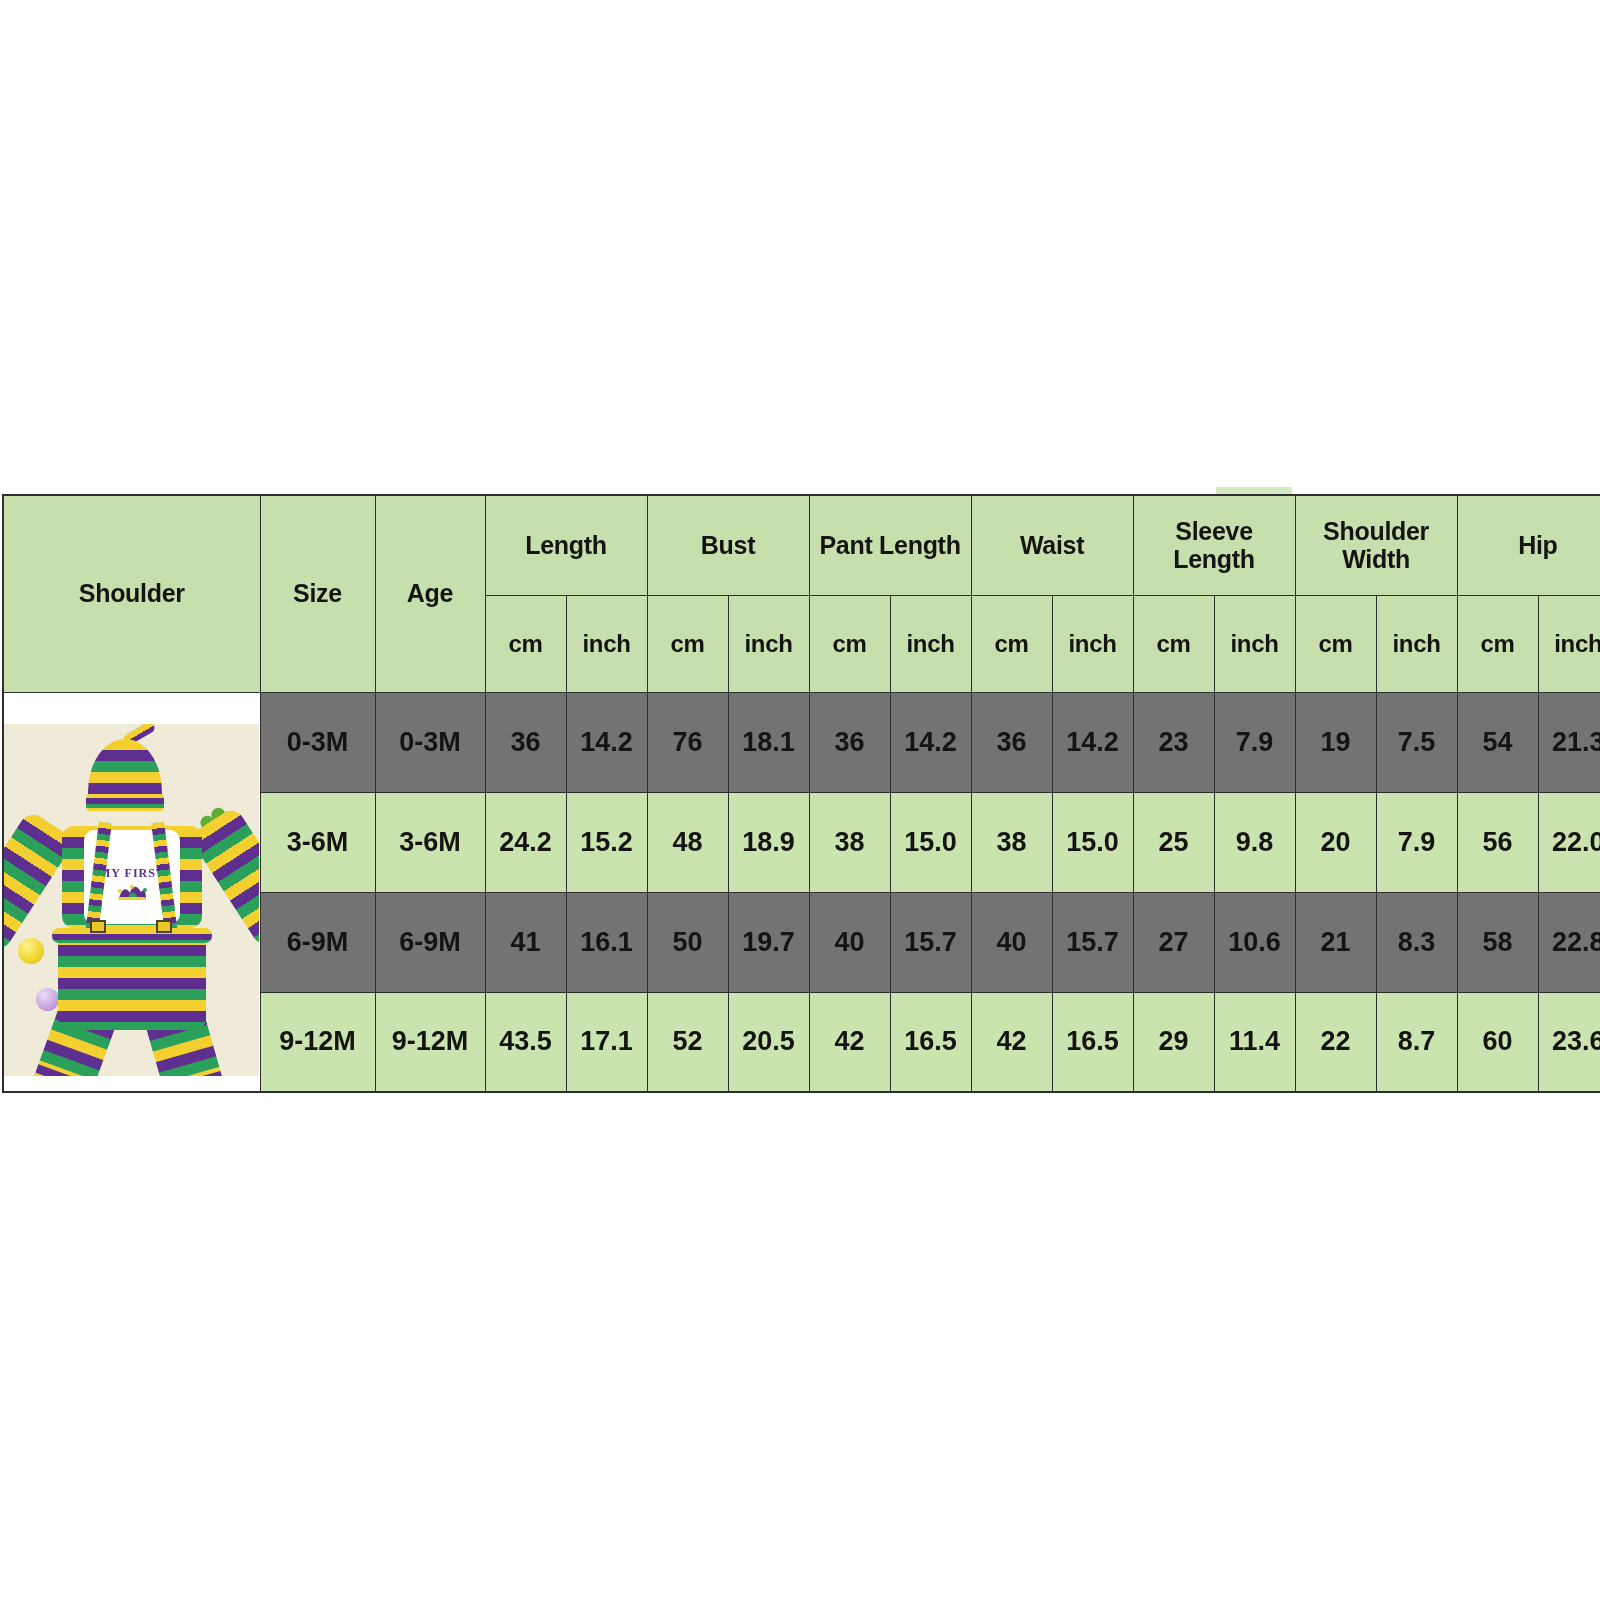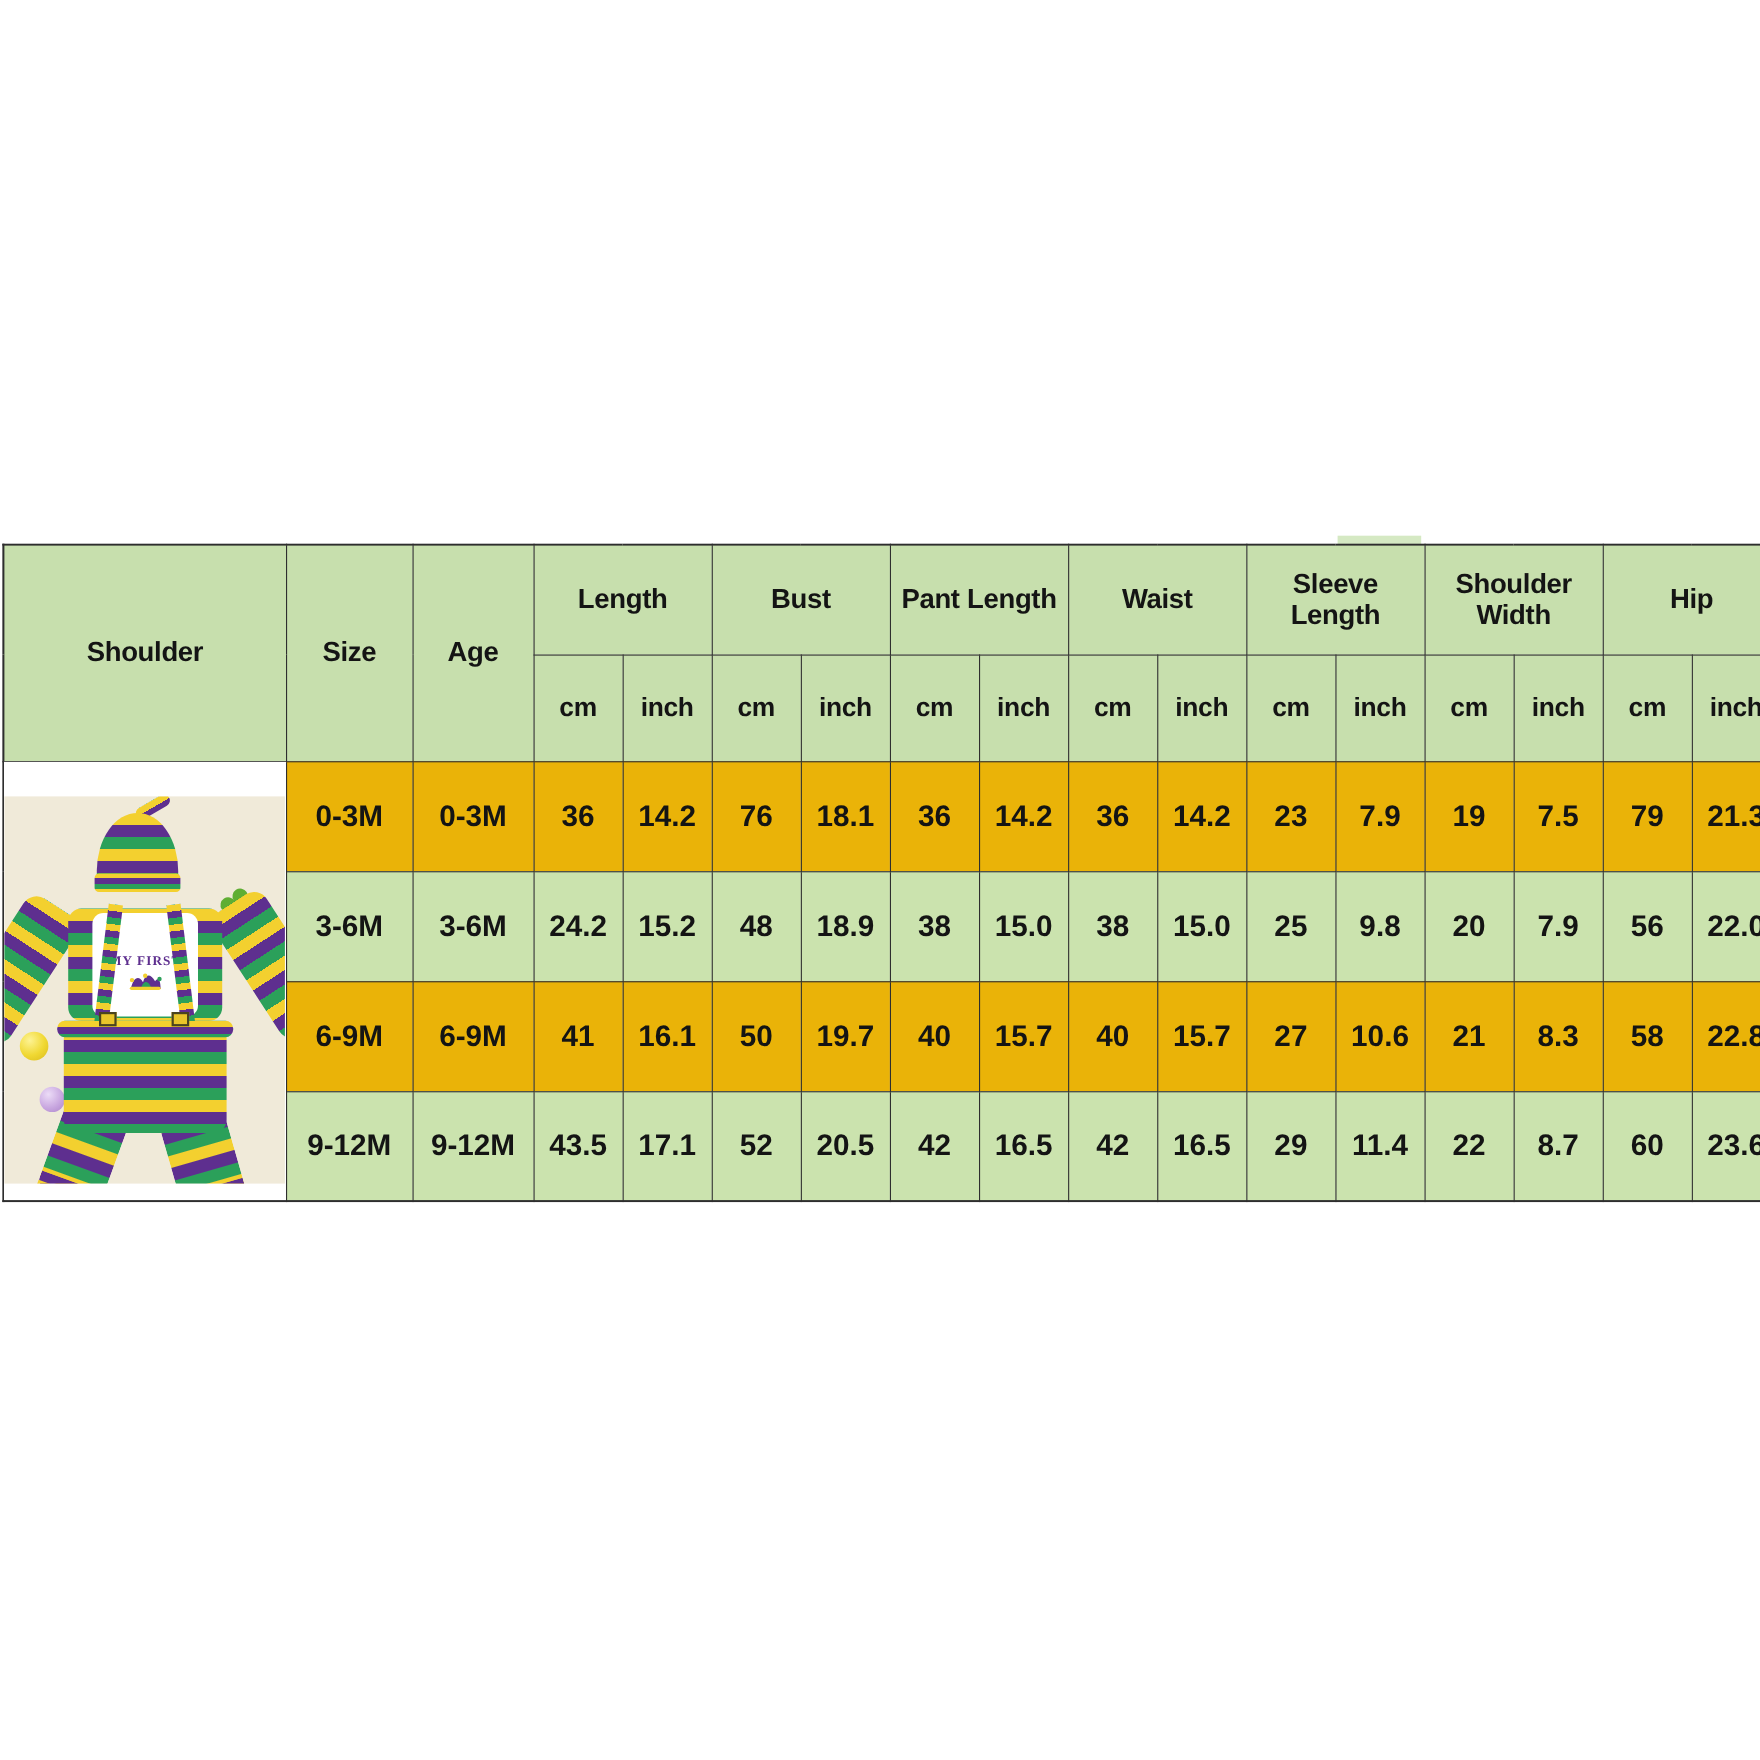--- a/index.html
+++ b/index.html
@@ -16,21 +16,21 @@
   .size-chart th,.size-chart td{
     border:1px solid #2e2e2e;text-align:center;vertical-align:middle;
     padding:0;color:#141414;font-weight:bold;
   }
   .size-chart thead th{background:#c7dfad;font-size:25px;letter-spacing:-0.3px;line-height:1.15;}
   tr.h1{height:100px;}
   tr.h2{height:97px;}
   tr.h2 th{font-size:24px;}
   tbody tr{height:100px;}
   tbody td{font-size:27px;}
-  tr.row-light td{background:#eab308;}
+  tr.row-light td{background:#737373;}
   tr.row-dark td{background:#cbe3ae;}
   td.pic-cell{background:#ffffff !important;position:relative;padding:0;}
 
   
   .photo{position:absolute;left:0;top:31px;width:255px;height:352px;background:#f0ead9;overflow:hidden;}
   .stripes{background:repeating-linear-gradient(180deg,#f3d02f 0 11px,#5e2f8f 11px 22px,#2ba05a 22px 33px);}
   .stripes-sm{background:repeating-linear-gradient(180deg,#f3d02f 0 6px,#5e2f8f 6px 12px,#2ba05a 12px 18px);}
   .photo *{position:absolute;}
   .hat-knot{left:118px;top:4px;width:34px;height:11px;border-radius:6px;transform:rotate(-30deg);}
   .hat-dome{left:84px;top:15px;width:74px;height:62px;border-radius:50% 50% 12% 12%/ 85% 85% 10% 10%;}
@@ -184,21 +184,21 @@
       <td>76</td>
       <td>18.1</td>
       <td>36</td>
       <td>14.2</td>
       <td>36</td>
       <td>14.2</td>
       <td>23</td>
       <td>7.9</td>
       <td>19</td>
       <td>7.5</td>
-      <td>79</td>
+      <td>54</td>
       <td>21.3</td>
     </tr>
     <tr class="row-dark">
       <td>3-6M</td>
       <td>3-6M</td>
       <td>24.2</td>
       <td>15.2</td>
       <td>48</td>
       <td>18.9</td>
       <td>38</td>

